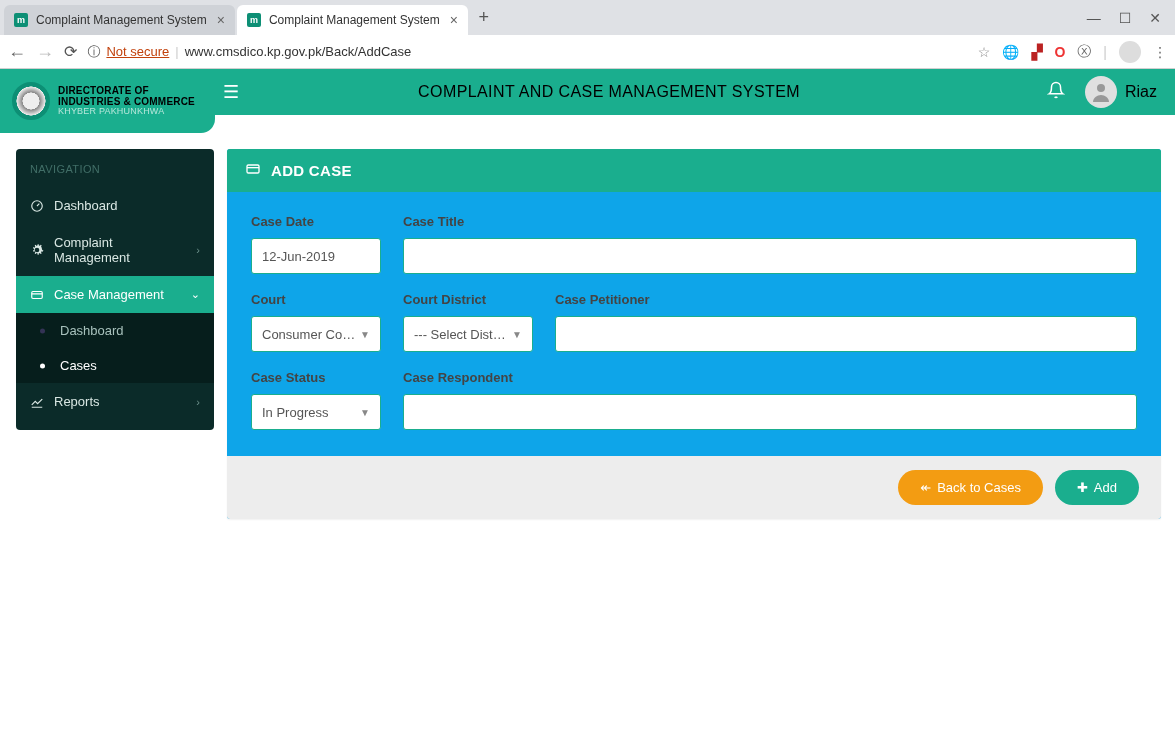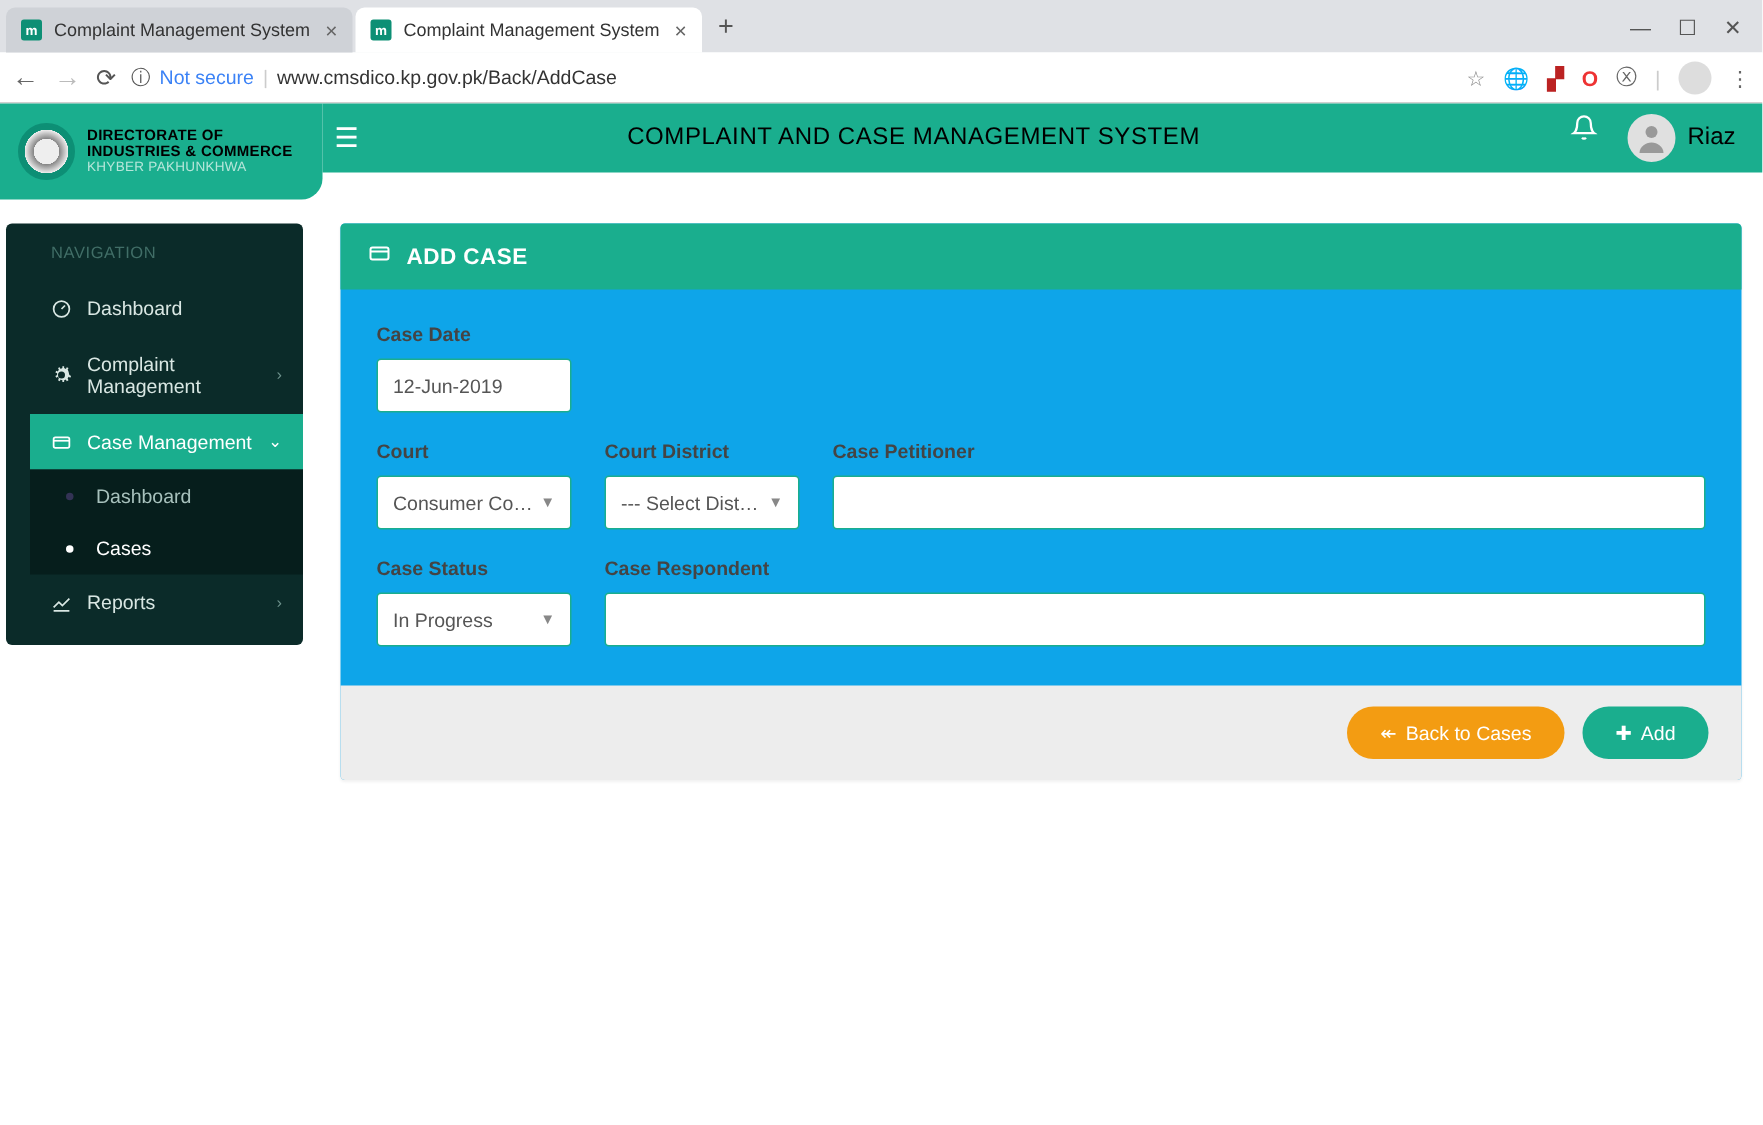--- a/index.html
+++ b/index.html
@@ -13,48 +13,48 @@
   .tab-close { margin-left: 10px; color: #666; font-size: 14px; cursor: pointer; }
   .new-tab { width: 28px; height: 28px; display: flex; align-items: center; justify-content: center; font-size: 18px; color: #555; cursor: pointer; }
   .window-controls { margin-left: auto; display: flex; gap: 18px; padding: 0 10px; color: #555; }
   .window-controls span { cursor: pointer; font-size: 14px; }
 
   .addr-bar { height: 34px; display: flex; align-items: center; padding: 0 8px; gap: 10px; border-bottom: 1px solid #d0d0d0; background: #fff; }
   .nav-arrow { color: #666; font-size: 18px; cursor: pointer; }
   .nav-arrow.disabled { color: #bbb; cursor: default; }
   .reload { color: #555; font-size: 16px; cursor: pointer; }
   .url-box { flex: 1; display: flex; align-items: center; gap: 6px; font-size: 13px; color: #555; }
-  .not-secure { color: #3b82f6; }
+  .not-secure { color: #c2410c; text-decoration: underline; }
   .url-sep { color: #ccc; }
   .url-text { color: #333; }
   .addr-icons { display: flex; gap: 12px; align-items: center; color: #666; }
   .addr-icons span { cursor: pointer; font-size: 14px; }
   .star { color: #888; }
   .globe { color: #3b9; }
   .pdf { color: #b22; font-size: 11px; font-weight: bold; }
   .o-icon { color: #e33; font-weight: bold; font-size: 14px; }
   .x-icon { color: #666; }
   .avatar-small { width: 22px; height: 22px; border-radius: 50%; background: #ddd; display: inline-block; }
   .org-block { display: flex; align-items: center; gap: 8px; padding: 0 12px; }
   .org-logo { width: 38px; height: 38px; border-radius: 50%; background: radial-gradient(circle at center, #eee 35%, #888 36%, #eee 60%, #0d8f75 61%); border: 2px solid #0d8f75; flex-shrink: 0; }
   .org-text { line-height: 1.1; font-size: 10px; font-weight: 600; letter-spacing: 0.2px; }
   .org-text .sub { color: #b6e6da; font-size: 9px; font-weight: 500; }
   .org-tab-bg { background: #1aae8e; border-radius: 0 0 14px 0; height: 64px; position: relative; z-index: 5; width: 215px; display: flex; align-items: center;}
   .menu-toggle { margin-left: 8px; color: #fff; font-size: 18px; cursor: pointer; }
   .app-title { flex: 1; text-align: center; font-size: 16px; font-weight: 500; letter-spacing: 0.4px; padding-right: 50px;}
-  .header-right { display: flex; align-items: flex-start; gap: 20px; padding: 0 18px; }
+  .header-right { display: flex; align-items: center; gap: 20px; padding: 0 18px; }
   .bell { font-size: 18px; cursor: pointer; }
   .user-block { display: flex; align-items: center; gap: 8px; cursor: pointer; }
   .user-avatar { width: 32px; height: 32px; border-radius: 50%; background: #e0e0e0; display: flex; align-items: center; justify-content: center; }
   .user-avatar svg { width: 24px; height: 24px; fill: #999; }
 
   
   .main-wrap { display: flex; }
   .sidebar-col { width: 215px; padding: 16px 0 0 0; background: #fff; }
-  .sidebar { width: 198px; margin-left: 4px; background: #0b2b29; border-radius: 4px; padding: 0 0 10px 16px; color: #d9e7e3; font-size: 13px; overflow: hidden; }
+  .sidebar { width: 198px; margin-left: 16px; background: #0b2b29; border-radius: 4px; padding: 0 0 10px 0; color: #d9e7e3; font-size: 13px; overflow: hidden; }
   .sidebar .hdr { padding: 14px 14px 12px 14px; color: #416e67; font-size: 11px; letter-spacing: 0.4px; }
   .nav-item { display: flex; align-items: center; gap: 10px; padding: 11px 14px; cursor: pointer; color: #d9e7e3; }
   .nav-item.active { background: #1aae8e; color: #fff; }
   .nav-item .chev { margin-left: auto; font-size: 11px; color: #6d928c; }
   .nav-item.active .chev { color: #fff; }
   .nav-icon { width: 14px; display: flex; justify-content: center; }
   .sub-items { background: #061e1c; }
   .sub-item { padding: 10px 12px 10px 44px; color: #a7c1bc; font-size: 13px; cursor: pointer; position: relative; }
   .sub-item.active { color: #fff; }
   .sub-item::before { content: ""; position: absolute; left: 24px; top: 50%; width: 5px; height: 5px; background: #335; border-radius: 50%; transform: translateY(-50%);}
@@ -228,20 +228,24 @@
         </span>
         <span>ADD CASE</span>
       </div>
       <div class="panel-body">
 
         <div class="form-row">
           <div class="fg col-md">
             <label>Case Date</label>
             <input type="text" value="12-Jun-2019" style="">
           </div>
+          <div class="fg col-lg">
+            <label>Case Title</label>
+            <input type="text" value="" style="">
+          </div>
         </div>
 
         <div class="form-row">
           <div class="fg col-sm">
             <label>Court</label>
             <div class="sel">
               <span>Consumer Court</span>
               <span class="caret">▼</span>
             </div>
           </div>

